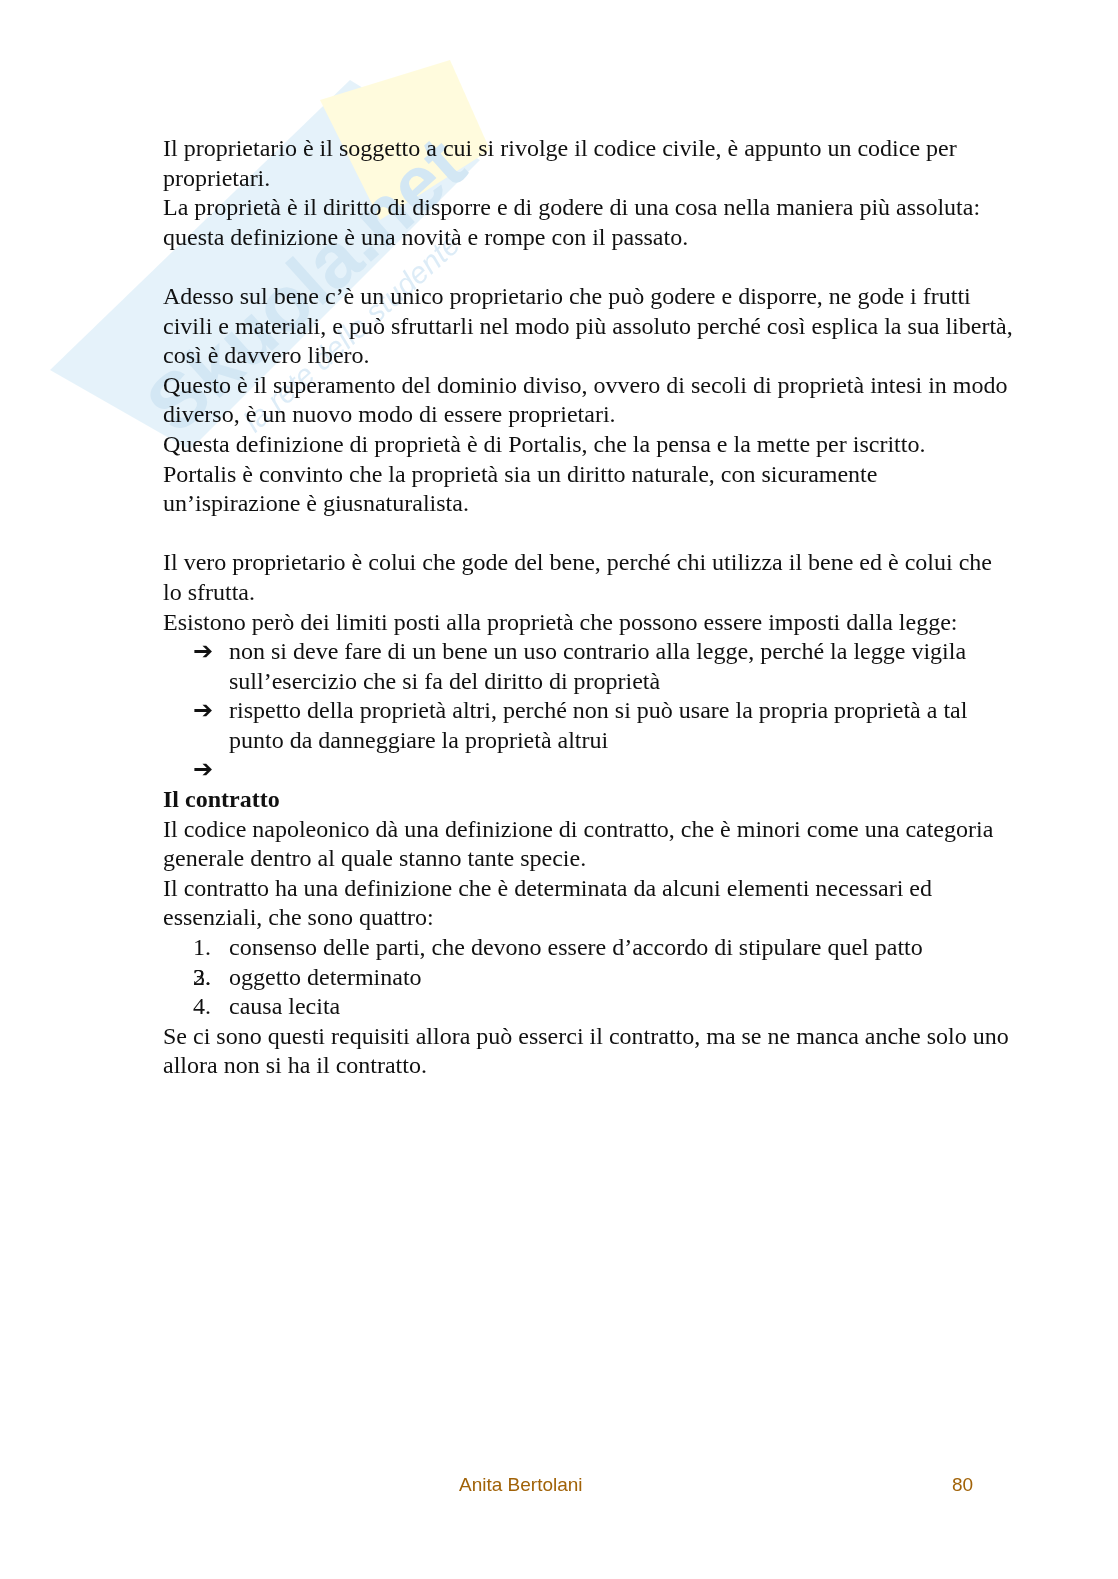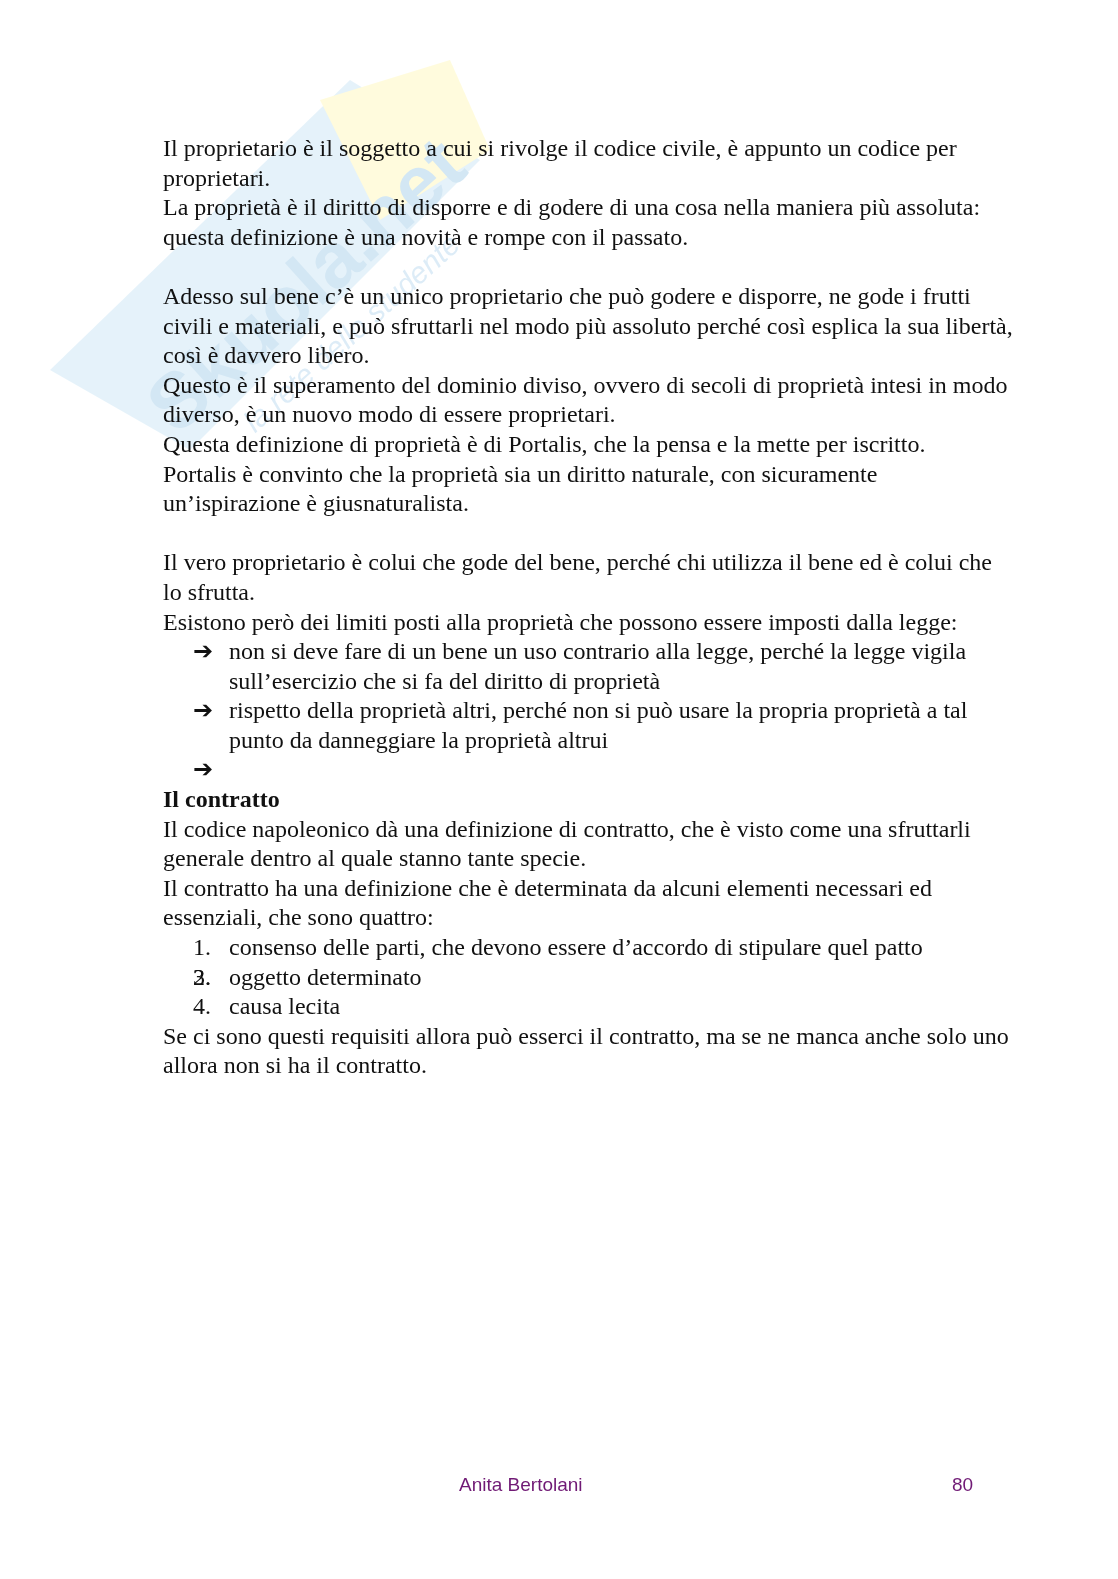--- a/index.html
+++ b/index.html
@@ -33,21 +33,21 @@
     .list .marker {
       position: absolute; left: 30px; top: 0;
       width: 30px;
     }
     .list.numbered .marker { text-align: right; left: 12px; width: 36px; }
     .footer {
       position: absolute;
       top: 1474px;
       font-family: "Liberation Sans", "DejaVu Sans", sans-serif;
       font-size: 19px;
-      color: #701a75;
+      color: #a16207;
     }
     .footer-author { left: 459px; }
     .footer-page { left: 952px; }
   </style>
 </head>
 <body>
 
 <svg class="watermark" viewBox="0 0 470 420">
   <polygon points="30,330 330,40 460,120 170,410" fill="#c7e3f4"></polygon>
   <polygon points="300,60 430,20 470,110 360,180" fill="#fff7b5"></polygon>
@@ -90,21 +90,21 @@
     <li>
       <span class="marker">➔</span>
     </li>
   </ul>
 
   <div class="gap"></div>
 
   <p class="heading">Il contratto</p>
 
   <section>
-    <p>Il codice napoleonico dà una definizione di contratto, che è visto come una sfruttarli generale dentro al quale stanno tante specie.</p>
+    <p>Il codice napoleonico dà una definizione di contratto, che è minori come una categoria generale dentro al quale stanno tante specie.</p>
     <p>Il contratto ha una definizione che è determinata da alcuni elementi necessari ed essenziali, che sono quattro:</p>
   </section>
 
   <ol class="list numbered">
     <li>
       <span class="marker">1.</span>
       <span>consenso delle parti, che devono essere d’accordo di stipulare quel patto</span>
     </li>
     <li>
       <span class="marker">2.</span>

